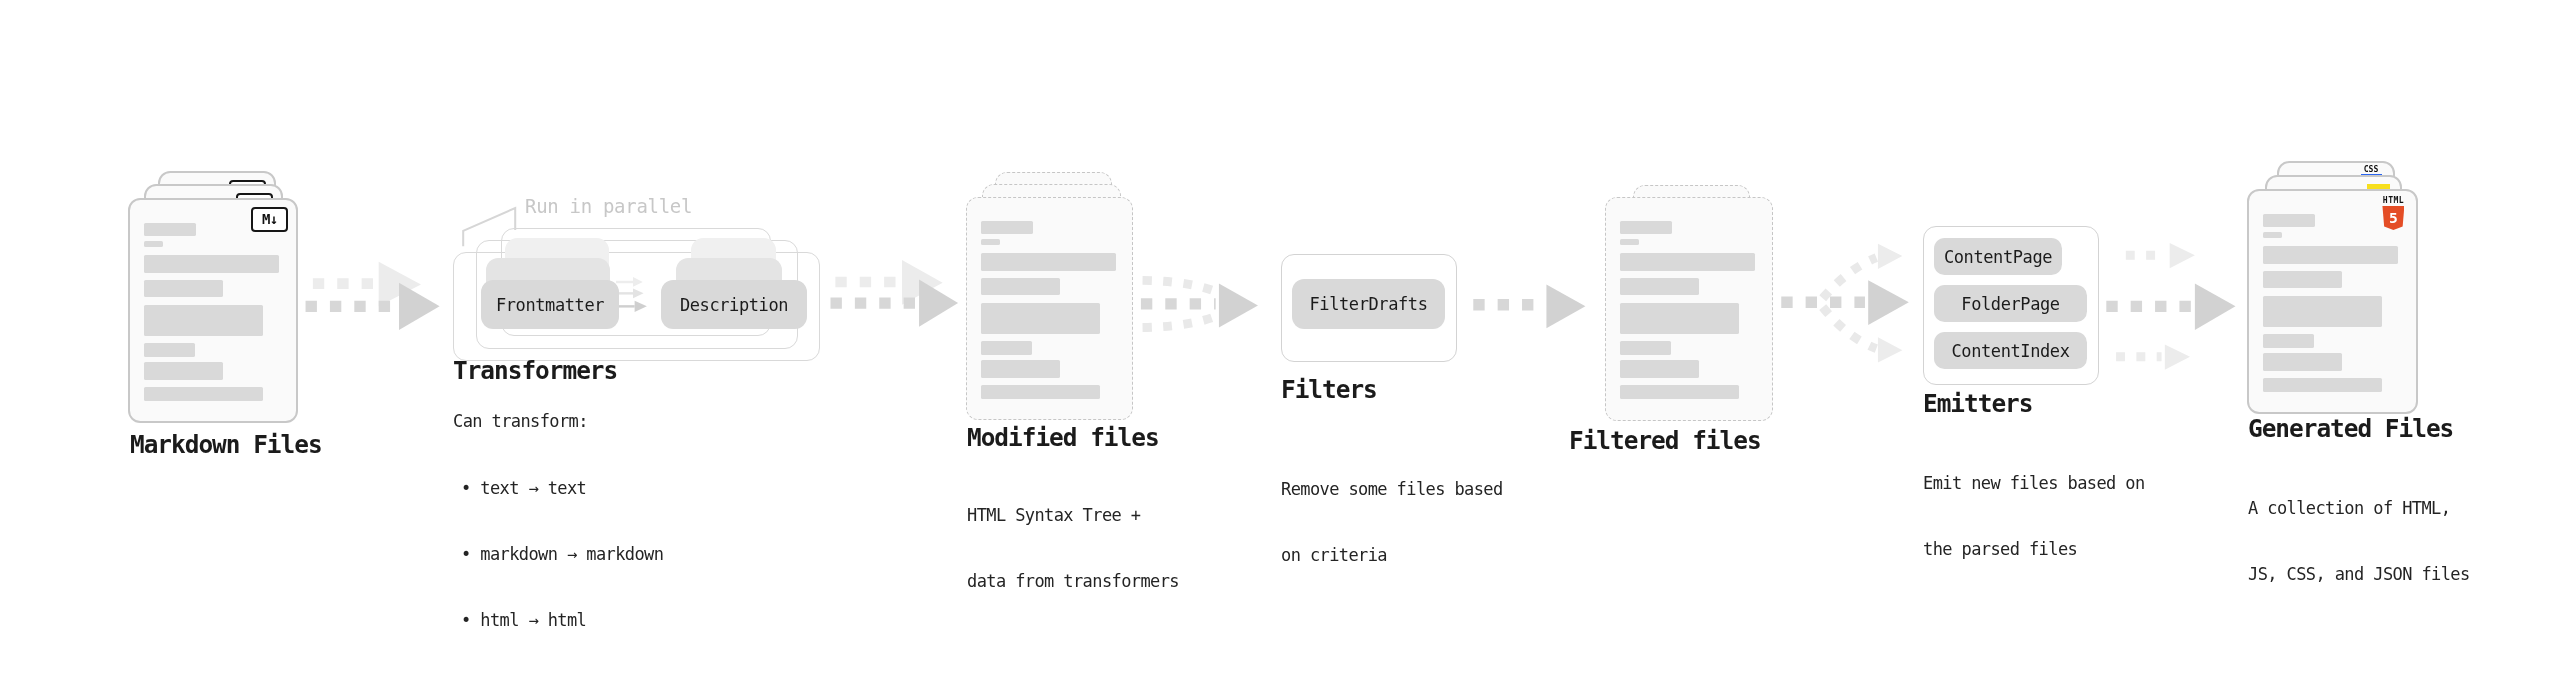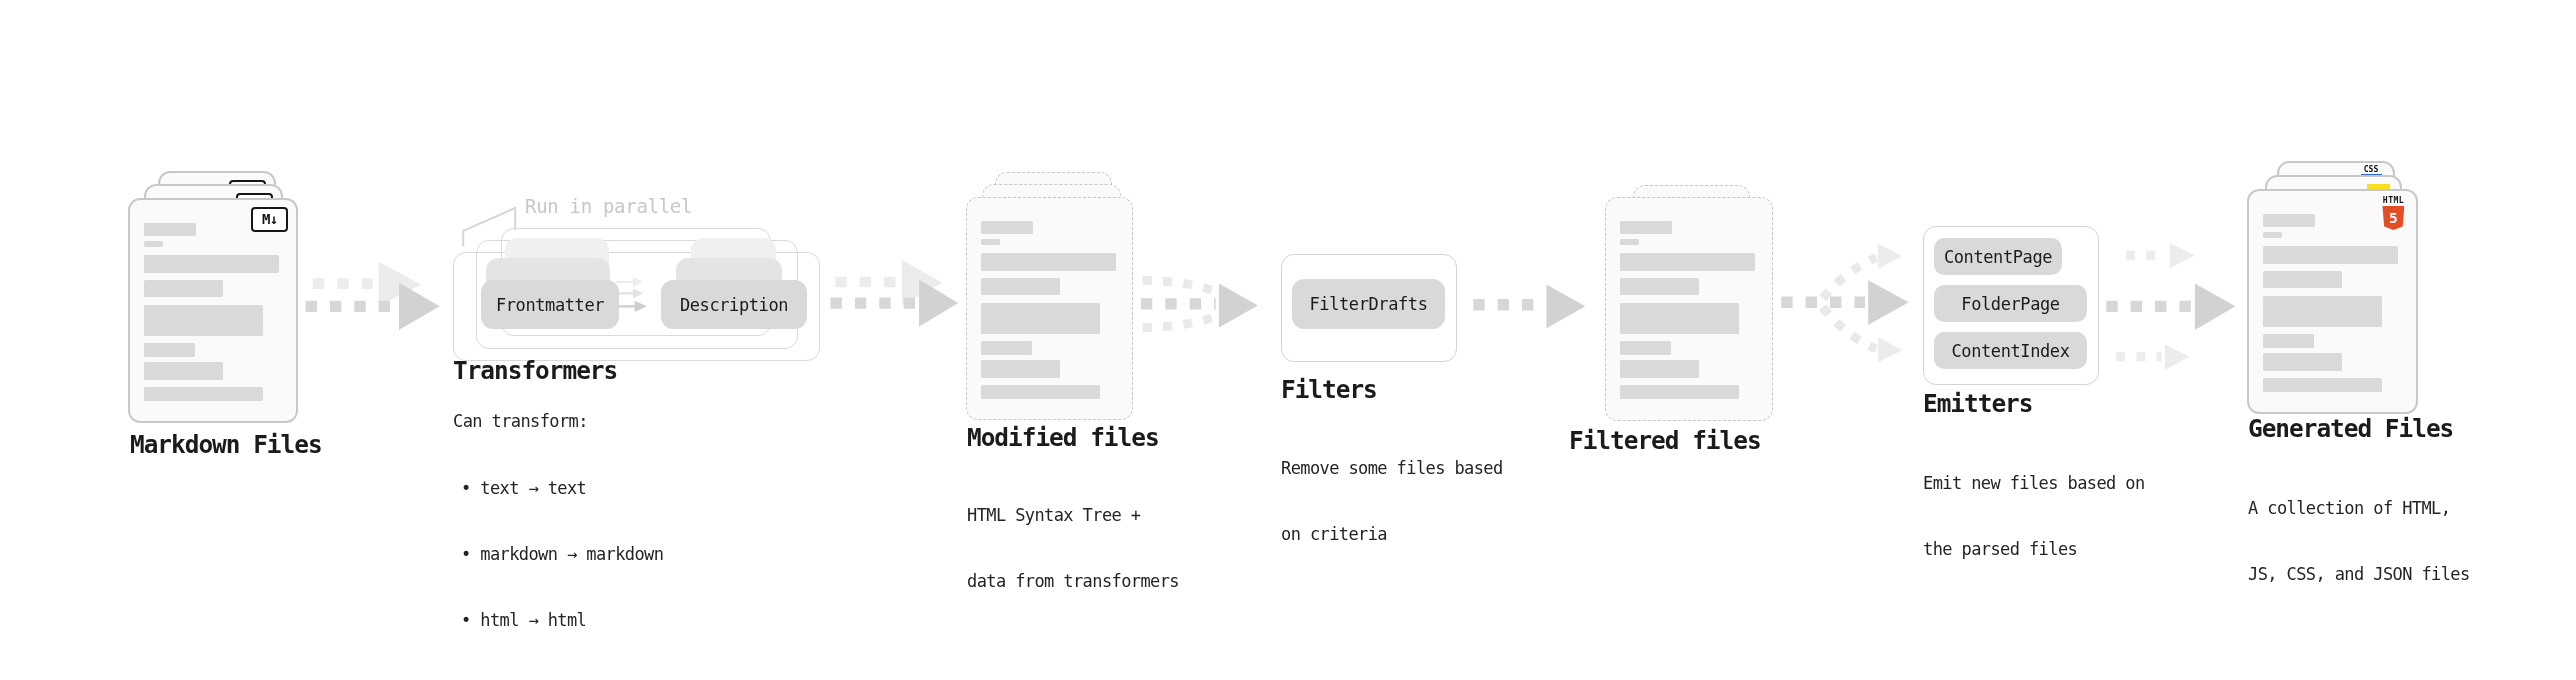--- a/index.html
+++ b/index.html
@@ -146,21 +146,21 @@
 </div>
 <div class="h" style="left:967px;top:423px">Modified files</div>
 <div class="sub" style="left:967px;top:460px">
   <span style="display:block">HTML Syntax Tree +</span>
   <span style="display:block">data from transformers</span>
 </div>
 
 <div class="obox solidbg" style="left:1281px;top:254px;width:174px;height:106px"></div>
 <div class="pill" style="left:1292px;top:279px;width:153px;height:50px">FilterDrafts</div>
 <div class="h" style="left:1281px;top:375px">Filters</div>
-<div class="sub" style="left:1281px;top:413px">
+<div class="sub" style="left:1281px;top:434px">
   <span style="display:block">Remove some files based</span>
   <span style="display:block">on criteria</span>
 </div>
 
 <div class="card dashed" style="left:1633px;top:185px;width:115px;height:221px"></div>
 <div class="card dashed" style="left:1605px;top:197px;width:166px;height:222px">
   <div class="bars">
       <div class="bar" style="width: 52px; height: 13px; margin-bottom: 4.9px;"></div>
       <div class="bar" style="width: 18.7px; height: 6.5px; margin-bottom: 8.1px;"></div>
       <div class="bar" style="width: 135px; height: 18px; margin-bottom: 6.5px;"></div>

